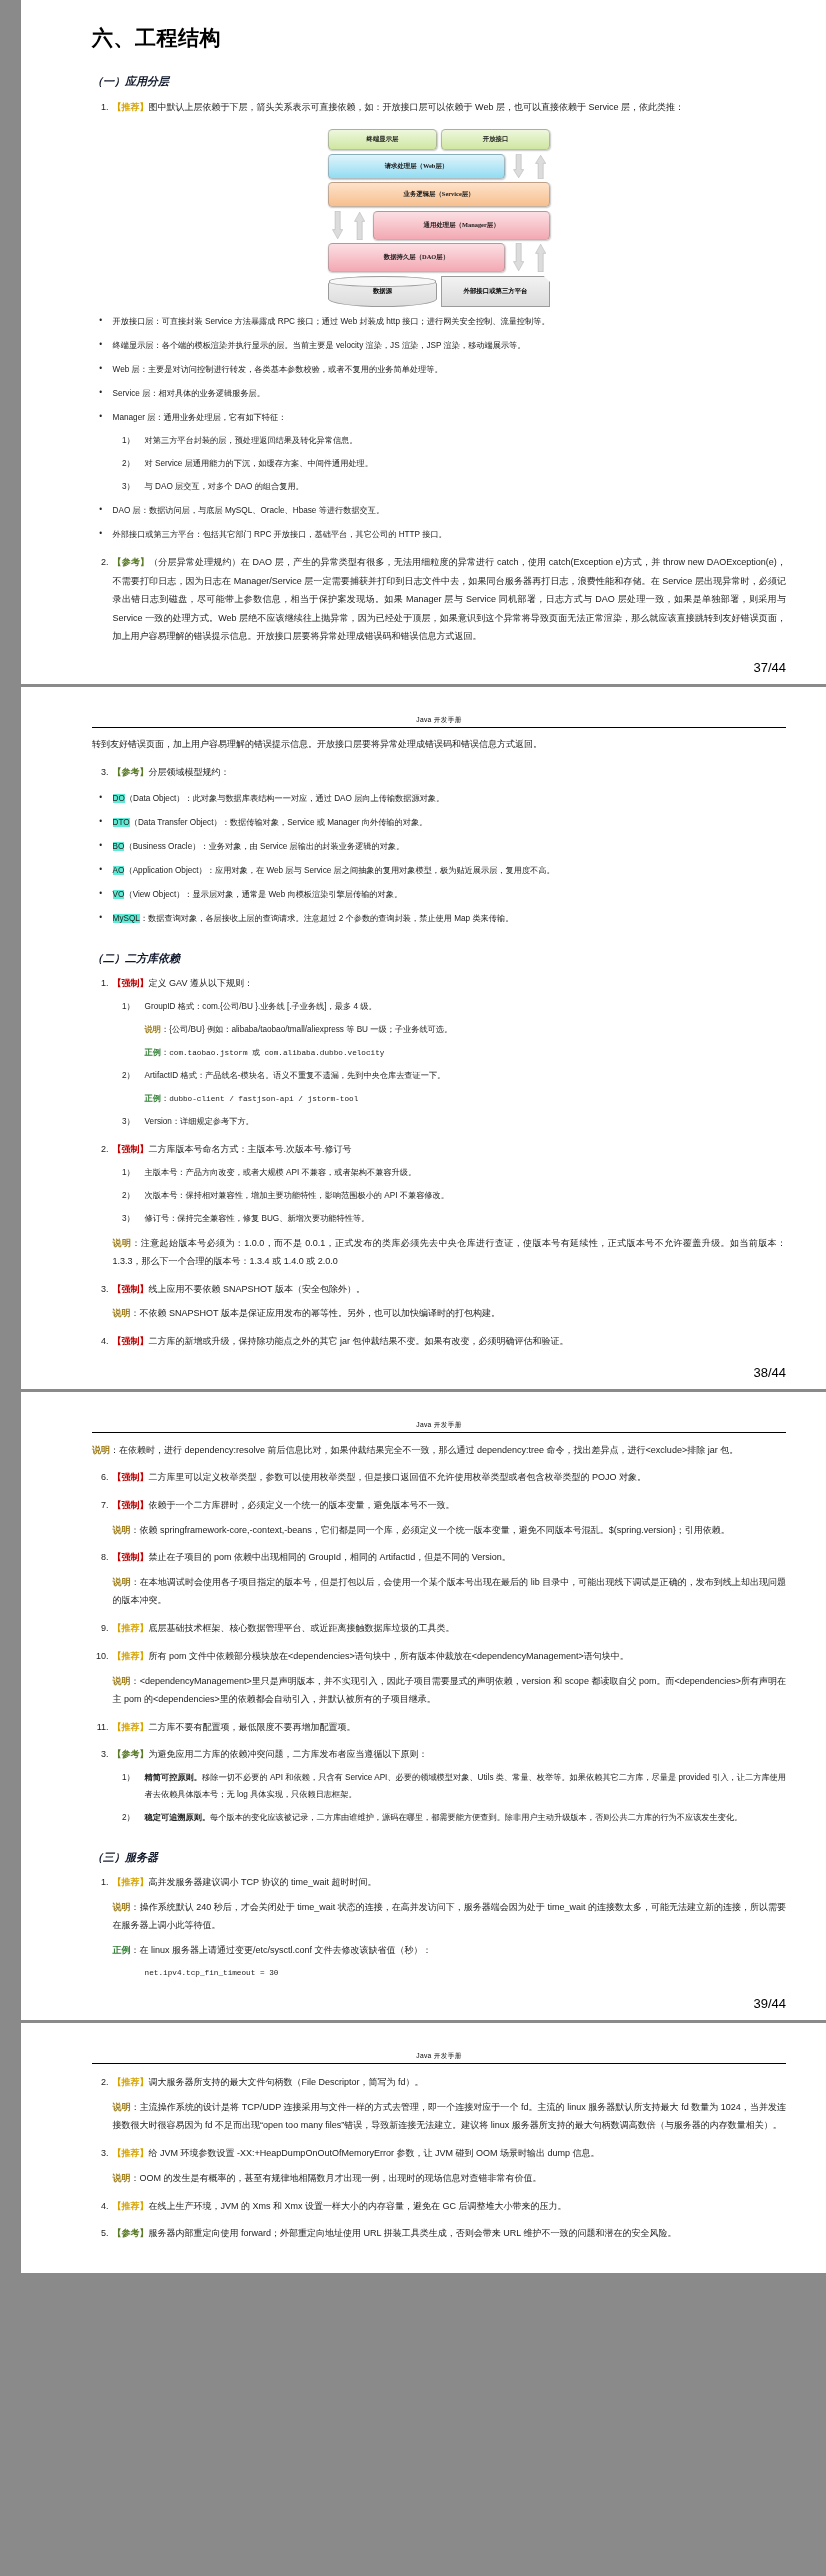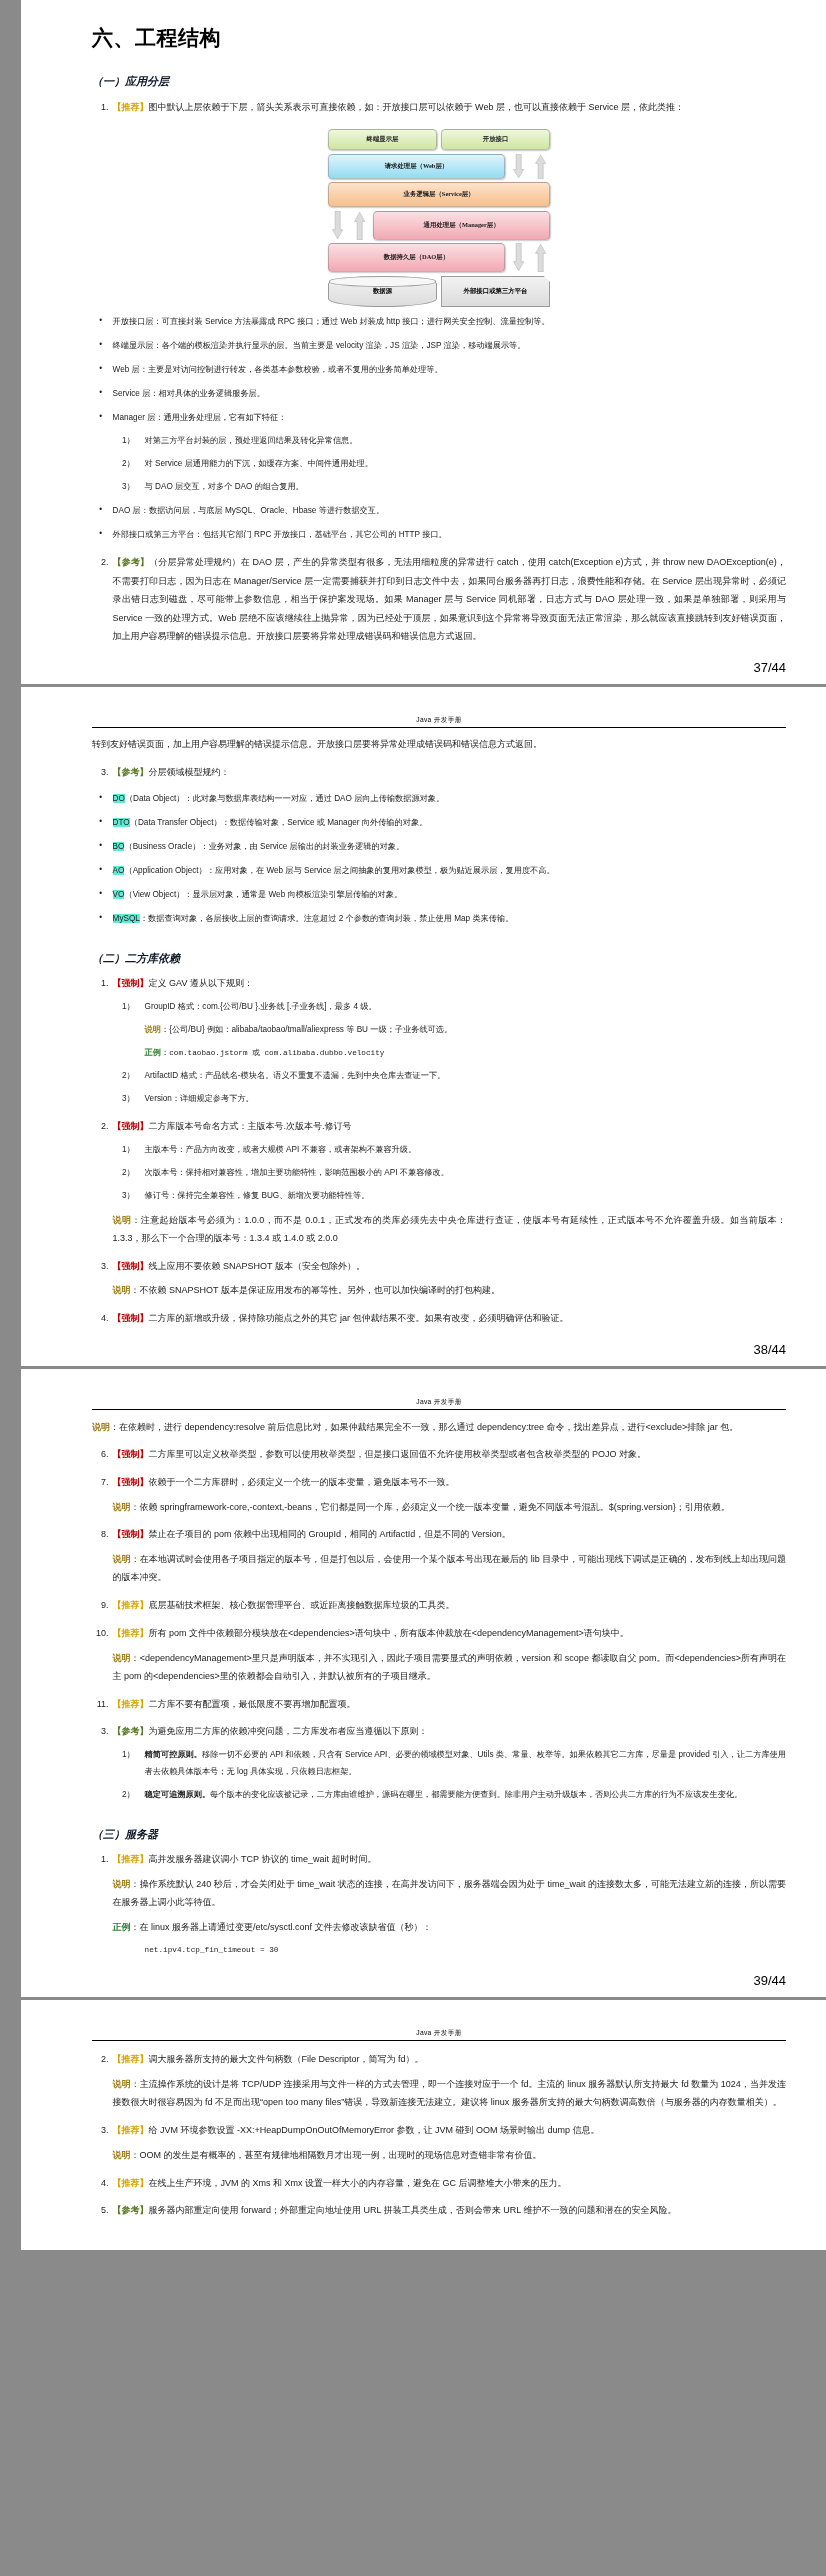--- a/index.html
+++ b/index.html
@@ -225,20 +225,21 @@
 
       <ol class="lvl1">
         <li>
           <span class="num">1.</span>
           <span class="tag-force">【强制】</span><span>定义 GAV 遵从以下规则：</span>
           <ol class="sub">
             <li><span class="snum">1）</span><span>GroupID 格式：com.{公司/BU }.业务线 [.子业务线]，最多 4 级。</span></li>
             <li><span class="lbl-shuom">说明</span><span>：</span><span>{公司/BU} 例如：alibaba/taobao/tmall/aliexpress 等 BU 一级；子业务线可选。</span></li>
             <li><span class="lbl-zheng">正例</span><span>：</span><span class="mono">com.taobao.jstorm 或 com.alibaba.dubbo.velocity</span></li>
             <li><span class="snum">2）</span><span>ArtifactID 格式：产品线名-模块名。语义不重复不遗漏，先到中央仓库去查证一下。</span></li>
+            <li><span class="lbl-zheng">正例</span><span>：</span><span class="mono">dubbo-client / fastjson-api / jstorm-tool</span></li>
             <li><span class="snum">3）</span><span>Version：详细规定参考下方。</span></li>
           </ol>
         </li>
 
         <li>
           <span class="num">2.</span>
           <span class="tag-force">【强制】</span><span>二方库版本号命名方式：主版本号.次版本号.修订号</span>
           <ol class="sub">
             <li><span class="snum">1）</span><span>主版本号：产品方向改变，或者大规模 API 不兼容，或者架构不兼容升级。</span></li>
             <li><span class="snum">2）</span><span>次版本号：保持相对兼容性，增加主要功能特性，影响范围极小的 API 不兼容修改。</span></li>

